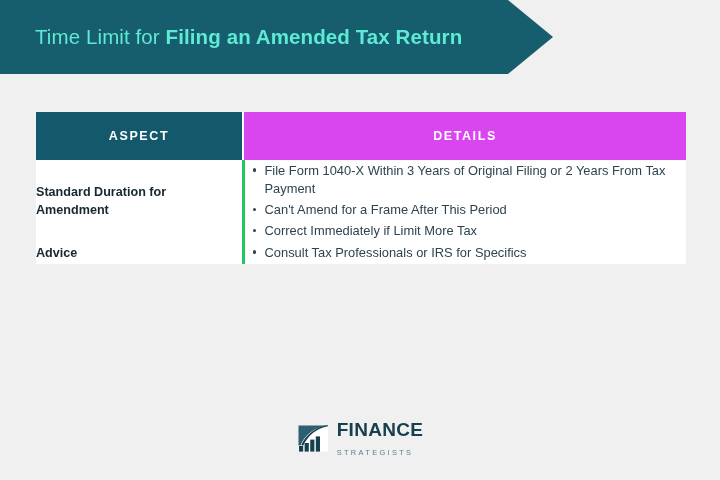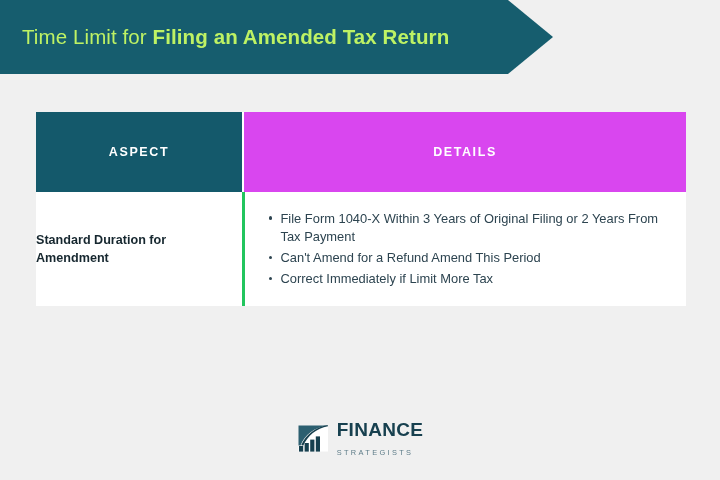--- a/index.html
+++ b/index.html
@@ -26,25 +26,25 @@
   .banner {
     width: 100%;
     height: 100%;
     background: #165d6e;
     -webkit-clip-path: polygon(0 0, 508px 0, 553px 37px, 508px 74px, 0 74px);
     clip-path: polygon(0 0, 508px 0, 553px 37px, 508px 74px, 0 74px);
     display: flex;
     align-items: center;
   }
   .banner-title {
-    color: #bef264;
+    color: #5eead4;
     font-size: 20.5px;
     font-weight: 400;
     letter-spacing: 0.1px;
-    padding-left: 22px;
+    padding-left: 35px;
     white-space: nowrap;
     line-height: 1;
   }
   .banner-title .strong {
     font-weight: 700;
   }
 
   
   .table {
     position: absolute;
@@ -57,21 +57,21 @@
   .table col.c-aspect { width: 207px; }
   .table col.c-details { width: 443px; }
 
   .table thead th {
     height: 48px;
     font-size: 12.5px;
     font-weight: 700;
     letter-spacing: 1.6px;
     color: #ffffff;
     vertical-align: middle;
-    padding: 16px;
+    padding: 0;
   }
   .th-aspect {
     background: #14596b;
     border-right: 2px solid #ffffff;
   }
   .th-details {
     background: #d946ef;
   }
 
   .table tbody td {
@@ -89,21 +89,21 @@
     font-size: 12.6px;
     font-weight: 700;
     color: #16272f;
     line-height: 1.45;
   }
 
   td.details-cell {
     padding: 12px 18px 12px 12px;
   }
   ul.bullets {
-    margin: 16px;
+    margin: 0;
     padding: 0 0 0 20px;
     list-style: none;
   }
   ul.bullets li {
     position: relative;
     font-size: 12.9px;
     color: #2d4450;
     line-height: 1.42;
     padding: 1.5px 0;
   }
@@ -177,27 +177,37 @@
   </thead>
   <tbody>
 
     <tr class="row-white">
       <td class="aspect-cell">
         <div class="aspect-label">Standard Duration for Amendment</div>
       </td>
       <td class="details-cell">
         <ul class="bullets">
           <li>File Form 1040-X Within 3 Years of Original Filing or 2 Years From Tax Payment</li>
-          <li>Can't Amend for a Refund Amend This Period</li>
+          <li>Can't Amend for a Frame After This Period</li>
           <li>Correct Immediately if Limit More Tax</li>
         </ul>
       </td>
     </tr>
 
 
+    <tr class="row-white">
+      <td class="aspect-cell">
+        <div class="aspect-label">Advice</div>
+      </td>
+      <td class="details-cell">
+        <ul class="bullets">
+          <li>Consult Tax Professionals or IRS for Specifics</li>
+        </ul>
+      </td>
+    </tr>
 
   </tbody>
 </table>
 
 <div class="logo">
   <svg class="logo-mark" viewBox="0 0 33 29">
     <path d="M1.5 1.5 H22 L31 1.5 C18 3 7.5 10.5 3.5 21.5 L1.5 21.5 Z" fill="#2c5f70"></path>
     <path d="M31 1.5 C18 3.6 8.5 11.5 4.6 22.2 L1.5 22.2 L1.5 27.5 L31 27.5 Z" fill="#ffffff"></path>
     <path d="M31 2.2 C19.5 4.4 10.4 11.8 6.2 21.8 L4.3 21.0 C8.8 10.6 18.6 3.2 30.6 1.0 Z" fill="#17404f"></path>
     <rect x="2.0" y="22.0" width="4.2" height="5.6" fill="#17404f"></rect>

